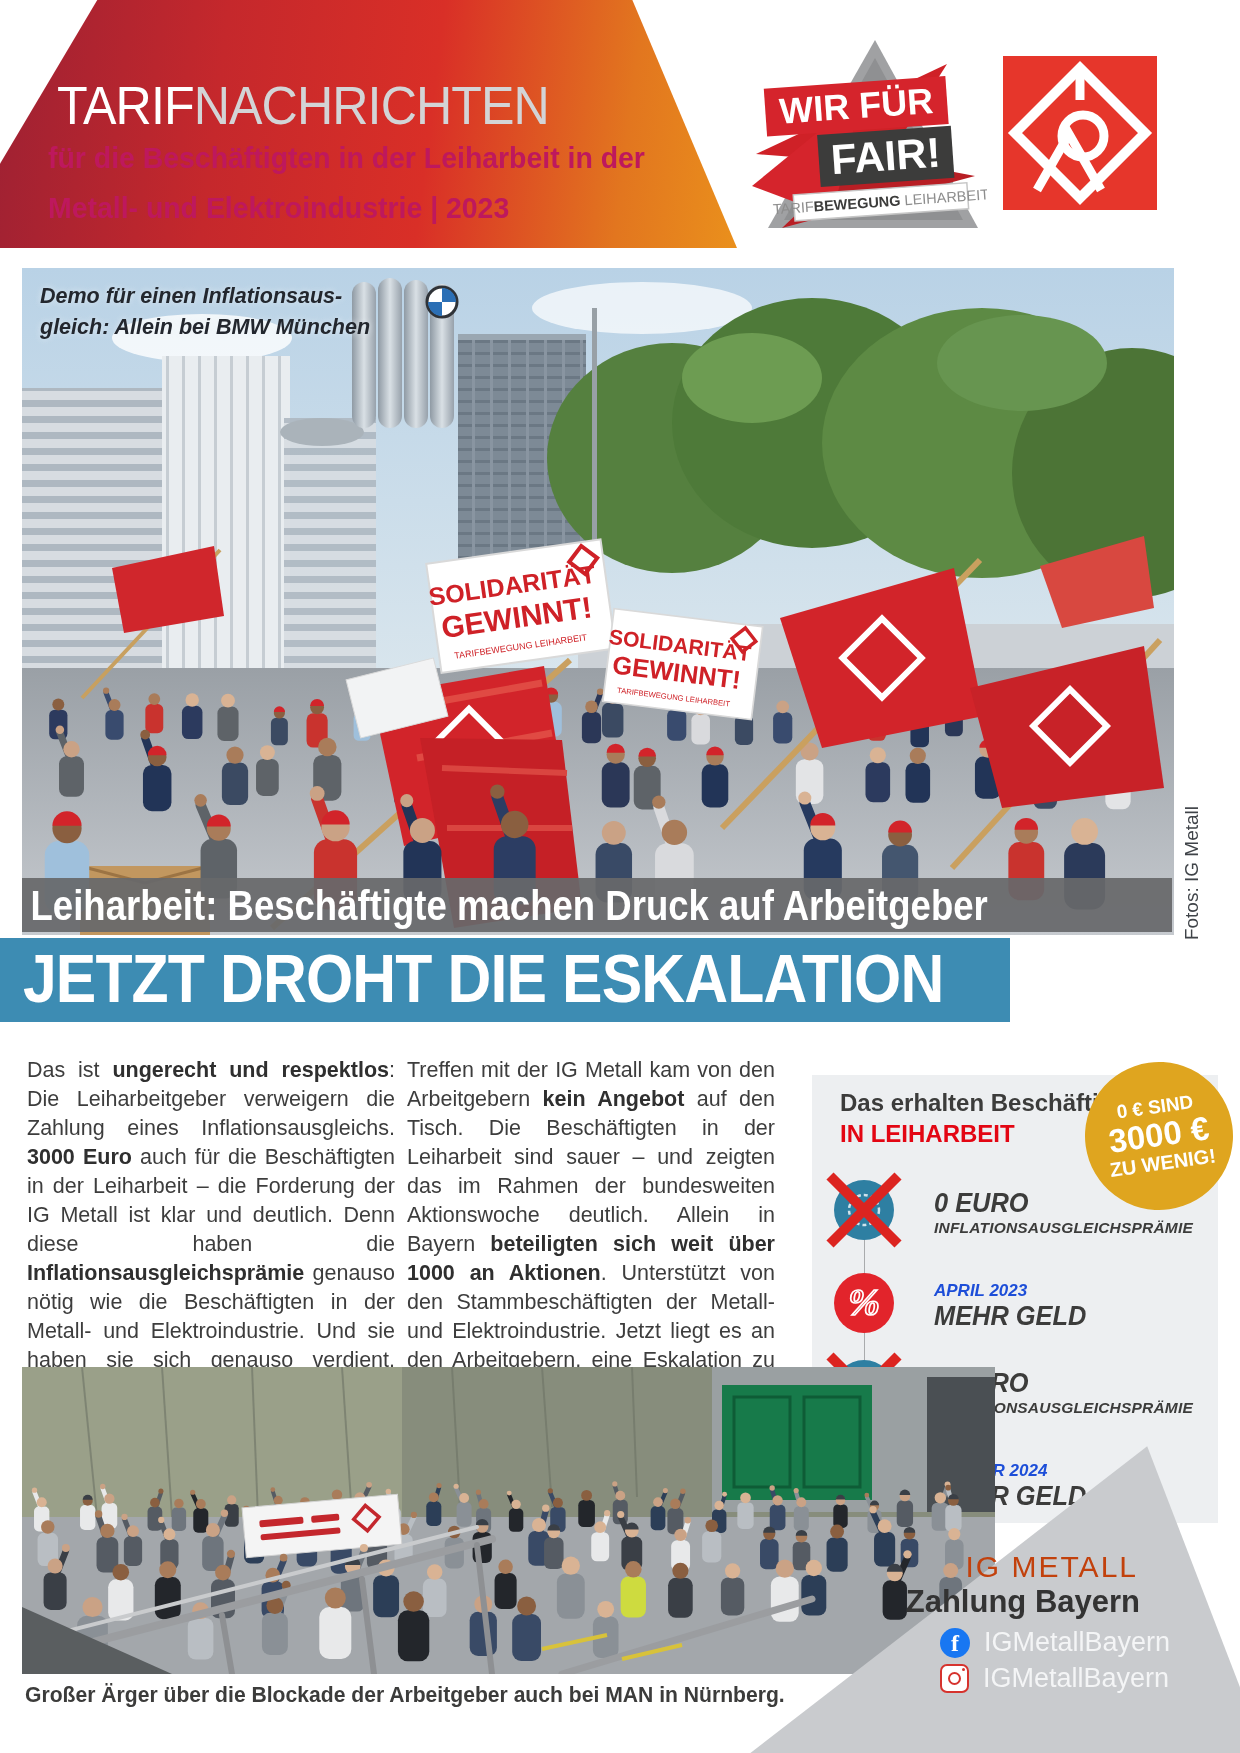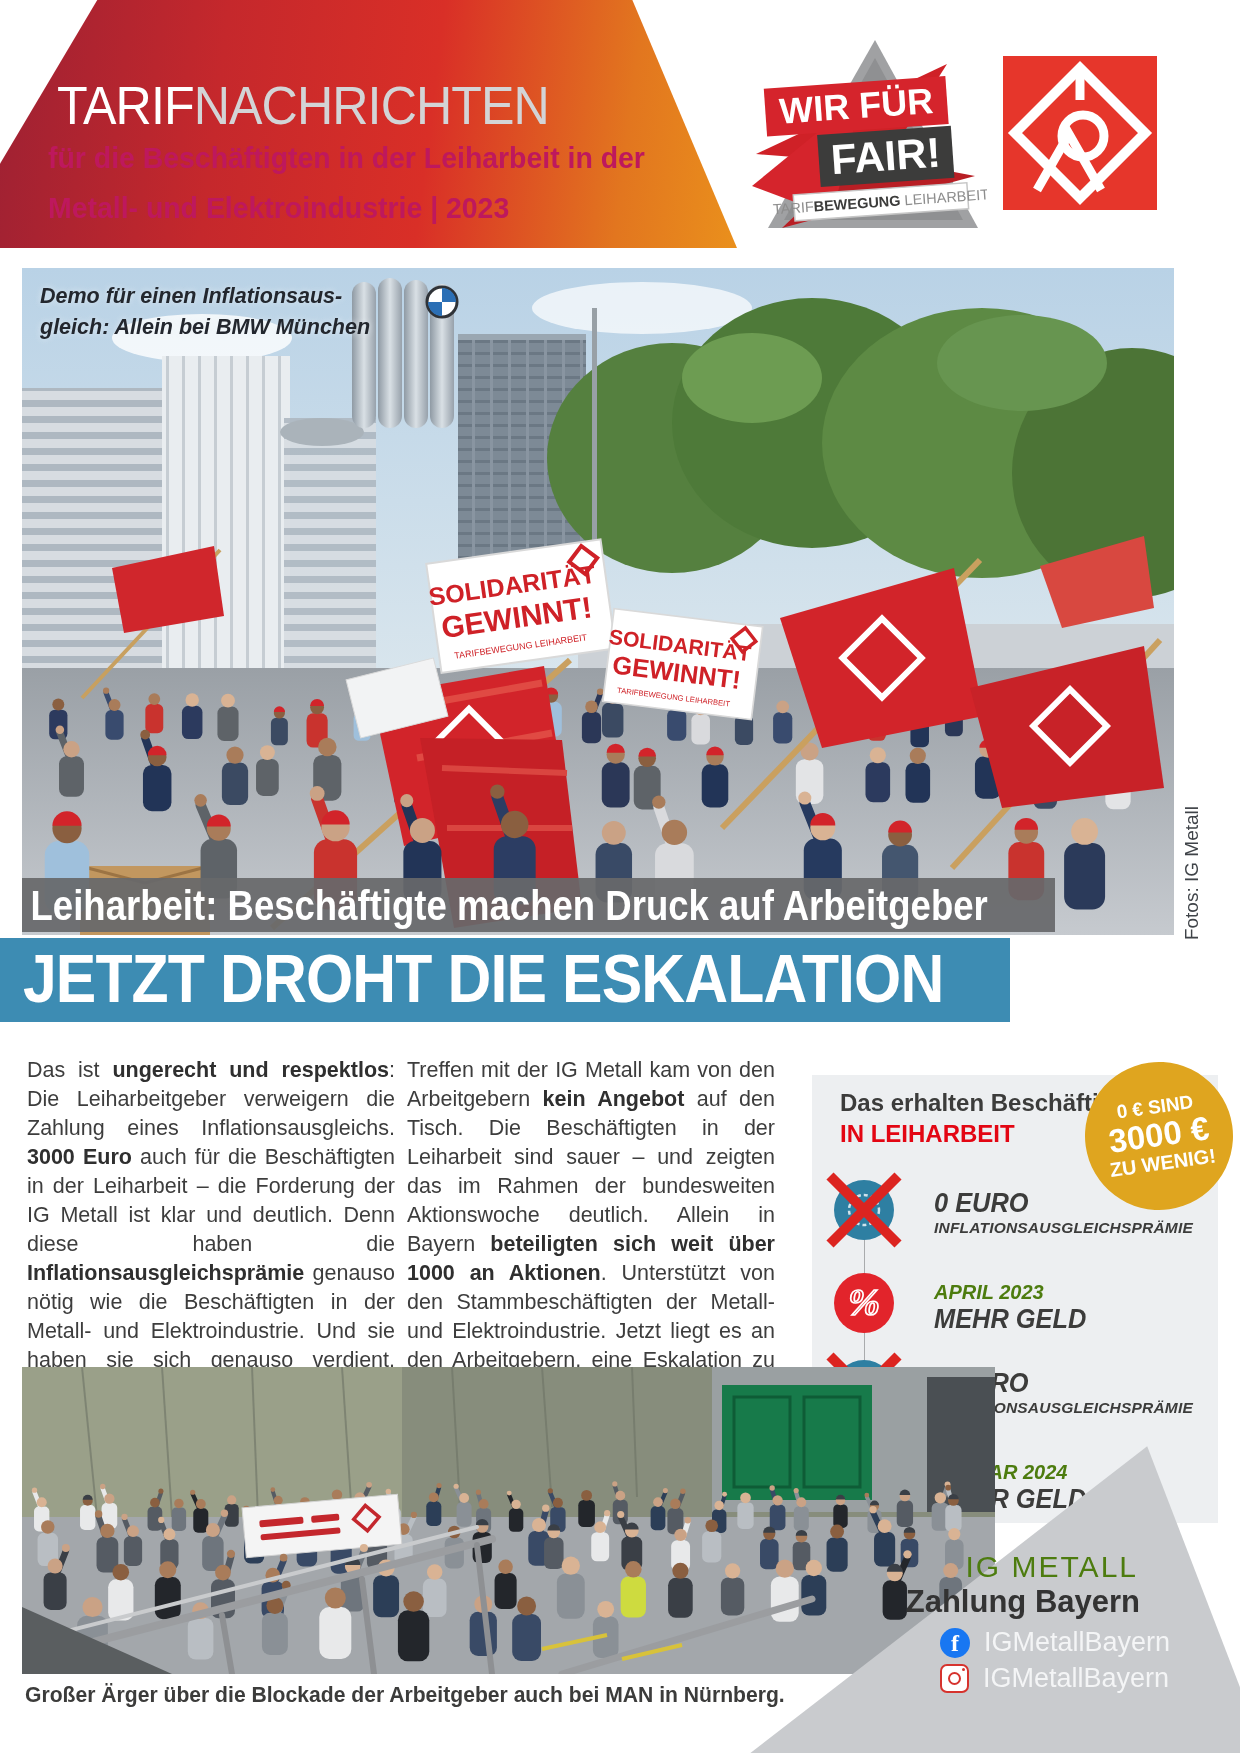--- a/index.html
+++ b/index.html
@@ -23,59 +23,59 @@
   #igm{left:1003px;top:56px;width:154px;height:154px;}
 
   
   #photoTop{left:22px;top:268px;width:1152px;height:667px;background:#cfdde9;}
   #capTop{left:40px;top:281px;font-size:21.5px;font-weight:bold;color:#23272e;line-height:31px;
           text-shadow:0 0 6px rgba(235,242,248,.8);font-style:italic;}
   #credit{left:1181px;top:806px;writing-mode:vertical-rl;transform:rotate(180deg);
           font-size:19px;color:#3f4348;}
 
   
-  #kicker{left:22px;top:878px;width:1033px;height:54px;background:rgba(103,104,106,.93);
+  #kicker{left:22px;top:878px;width:1150px;height:54px;background:rgba(103,104,106,.93);
           color:#fff;overflow:hidden;}
   #kicker .cond{font-size:43px;font-weight:bold;line-height:54px;padding-left:10px;transform:scaleX(.85);}
   #mainHead{left:0;top:938px;width:1010px;height:84px;background:#3d8cb3;color:#fff;overflow:hidden;}
   #mainHead .cond{font-size:69px;font-weight:bold;line-height:82px;padding-left:26px;transform:scaleX(.88);letter-spacing:-1px;}
 
   
   .col{top:1056px;width:368px;font-size:21.5px;line-height:29px;text-align:justify;color:#3d3d3d;}
   #col1{left:27px;} #col2{left:407px;}
   .col .b{font-weight:bold;color:#2f2f2f;margin-top:44px;}
 
   
   #panel{left:812px;top:1075px;width:406px;height:448px;background:#edeff1;}
   #sbT1{left:28px;top:14px;font-size:24px;font-weight:bold;color:#3c3c3b;}
   #sbT2{left:28px;top:45px;font-size:24px;font-weight:bold;color:#e30613;text-align:center;}
   #sbLine{left:52px;top:137px;width:1px;height:273px;background:#a9abad;}
   .sbRow{left:22px;width:370px;height:76px;}
   .sbIcon{position:absolute;left:0;top:0;width:60px;height:60px;}
   .sbTxt{position:absolute;left:100px;top:8px;font-style:italic;font-weight:bold;}
   .it-big{font-size:27px;color:#3c3c3b;transform:scaleX(.94);transform-origin:left;white-space:nowrap;}
   .it-small{font-size:15.5px;color:#3c3c3b;white-space:nowrap;letter-spacing:.2px;}
-  .it-red{font-size:20px;color:#4d7c0f;white-space:nowrap;}
+  .it-red{font-size:17px;color:#1d4ed8;white-space:nowrap;}
 
   
   #badge{left:1085px;top:1062px;width:148px;height:148px;border-radius:50%;background:#dfa51f;
          transform:rotate(-8deg);color:#fff;text-align:center;font-weight:bold;z-index:5;}
   #badge .b1{margin-top:34px;font-size:19px;}
   #badge .b2{font-size:33px;line-height:34px;}
   #badge .b3{font-size:20px;}
 
   
   #photoBot{left:22px;top:1367px;width:973px;height:307px;background:#8b9183;}
   #capBot{left:25px;top:1682px;font-size:22px;font-weight:bold;color:#3c3c3b;}
   #capBot .cond{transform:scaleX(.96);}
 
   
   #tri{left:730px;top:1440px;width:510px;height:313px;background:#c9cbce;
        clip-path:polygon(81.8% 2%,4% 100%,100% 100%,100% 79%);z-index:4;}
-  #org1{right:102px;top:1550px;font-size:30px;color:#4d7c0f;letter-spacing:2px;z-index:6;}
+  #org1{right:102px;top:1550px;font-size:30px;color:#c2410c;letter-spacing:2px;z-index:6;}
   #org2{right:100px;top:1584px;font-size:31px;font-weight:bold;color:#333;z-index:6;}
   .socRow{left:940px;display:flex;align-items:center;gap:14px;z-index:6;}
   #soc0{top:1627px;} #soc1{top:1663px;}
   .socHandle{font-size:27px;color:#f4f5f6;}
   .fbIcon{width:30px;height:30px;border-radius:50%;background:#1877f2;color:#fff;
           font-weight:bold;font-size:24px;text-align:center;line-height:30px;font-family:"Liberation Serif",serif;}
   .igIcon{width:25px;height:25px;border-radius:7px;border:2.5px solid #d6332e;background:#fff;position:relative;}
   .igIcon i{position:absolute;left:5.5px;top:5.5px;width:9px;height:9px;border:2.5px solid #d6332e;border-radius:50%;}
   .igIcon u{position:absolute;right:2px;top:2px;width:3px;height:3px;border-radius:50%;background:#d6332e;}
 </style>

